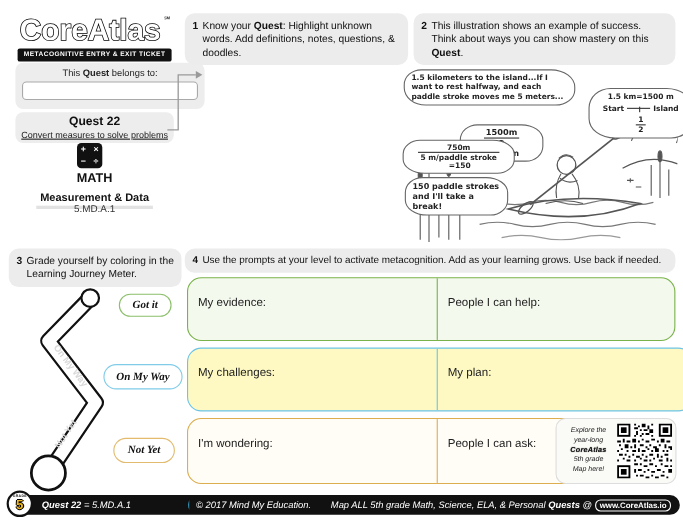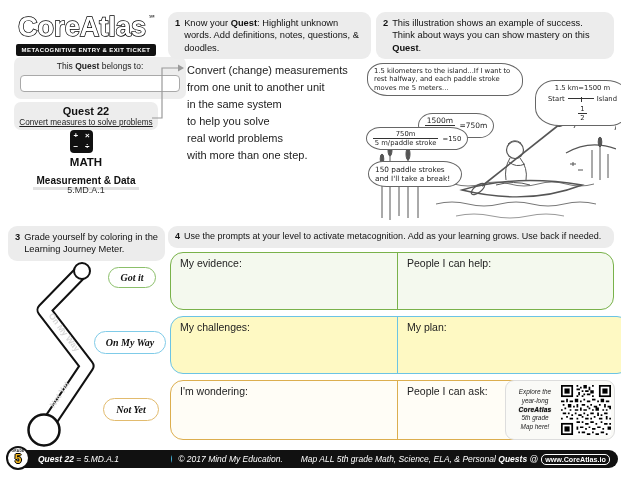--- a/index.html
+++ b/index.html
@@ -29,21 +29,21 @@
   
   .sec-box{position:absolute;background:#ececec;border-radius:9px;padding:5px 7px;font-size:9.3px;
            line-height:1.32;color:#111;display:flex;gap:4px;box-sizing:border-box;}
   .sec-num{font-weight:bold;}
 
   
   .desc{position:absolute;left:187px;top:62px;width:180px;font-size:11px;line-height:17px;color:#222;}
   .connector{position:absolute;left:152px;top:60px;}
 
   
-  .illus{position:absolute;left:366px;top:58px;width:250px;height:162px;}
+  .illus{position:absolute;left:366px;top:58px;width:250px;height:162px;font-weight:bold;}
   .bubble{position:absolute;background:#fff;border:1px solid #666;color:#222;
           font-family:"DejaVu Sans",sans-serif;box-sizing:border-box;}
   .b1{left:1px;top:5px;width:156px;font-size:6.8px;line-height:1.25;padding:3px 6px;
       border-radius:16px 22px 18px 20px / 14px 16px 14px 16px;}
   .b2{left:52px;top:55px;width:76px;font-size:7.5px;padding:2px 4px;text-align:center;
       border-radius:16px 20px 16px 20px / 14px 14px 14px 14px;}
   .b3{left:169px;top:22px;width:95px;font-size:6.8px;padding:3px 12px;
       border-radius:20px 24px 20px 24px / 18px 18px 18px 18px;}
   .b4{left:0px;top:69px;width:102px;font-size:6.8px;padding:2px 4px;text-align:center;
       border-radius:16px 20px 16px 20px / 13px 13px 13px 13px;}
@@ -61,21 +61,21 @@
   
   .meter-svg{position:absolute;left:2px;top:258px;}
   .pill{position:absolute;background:#fff;border-radius:14px;display:flex;align-items:center;justify-content:center;
         font-weight:bold;font-style:italic;font-size:10px;color:#111;box-sizing:border-box;font-family:Liberation Serif, serif;}
   .pill-got{left:108px;top:267px;width:48px;height:21px;border:1.5px solid #8bbf6a;}
   .pill-way{left:94px;top:331px;width:72px;height:23px;border:1.5px solid #7fcbe8;}
   .pill-not{left:103px;top:398px;width:56px;height:23px;border:1.5px solid #e2bb6e;}
 
   
   .pbox{position:absolute;border-radius:13px;display:flex;box-sizing:border-box;font-size:10.5px;color:#222;}
-  .pbox .cell{padding:4px 9px;box-sizing:border-box;}
+  .pbox .cell{padding:16px 9px;box-sizing:border-box;}
   .pbox .c1{width:227px;}
   .pbox .c2{flex:1;}
   .p-green{left:170px;top:252px;width:444px;height:58px;border:1.5px solid #79b24a;background:#f4f9ee;}
   .p-green .c1{border-right:1px solid #79b24a;}
   .p-blue{left:170px;top:316px;width:460px;height:58px;border:1.5px solid #6cc4e4;background:#fef9c3;}
   .p-blue .c1{border-right:1px solid #6cc4e4;}
   .p-gold{left:170px;top:380px;width:395px;height:60px;border:1.5px solid #dcae4f;background:#fffdf6;}
   .p-gold .c1{border-right:1px solid #dcae4f;}
 
   
@@ -142,28 +142,20 @@
   <div class="sec-box" style="left:376px;top:12px;width:238px;">
     <span class="sec-num">2</span>
     <span><span>This illustration shows an example of success. Think about ways you can show mastery on this</span> <b>Quest</b><span>.</span></span>
   </div>
 
   <svg class="connector" width="38" height="68">
     <path d="M0,58 H10 V8 H26" fill="none" stroke="#9a9a9a" stroke-width="1.2"></path>
     <path d="M26,4.5 L32,8 L26,11.5 Z" fill="#9a9a9a"></path>
   </svg>
 
-  <div class="desc">
-    <div>Convert (change) measurements</div>
-    <div>from one unit to another unit</div>
-    <div>in the same system</div>
-    <div>to help you solve</div>
-    <div>real world problems</div>
-    <div>with more than one step.</div>
-  </div>
 
   <div class="illus">
     <svg width="250" height="162" style="position:absolute;left:0;top:0;">
       <g fill="none" stroke="#555" stroke-width="1">
 
         <path d="M208,70 q4,-12 14,-10 q2,-10 12,-8 q10,-2 11,8 q8,2 4,12"></path>
         <path d="M214,66 q3,-6 8,-5 M230,58 q4,-4 8,-1"></path>
         <path d="M200,95 q24,-14 50,-4" stroke-width="1.2"></path>
 
         <path d="M60,126 q14,-4 28,0 q14,4 28,0 q14,-4 28,0 q14,4 28,0 q14,-4 28,0 q14,4 28,0" stroke="#777"></path>

